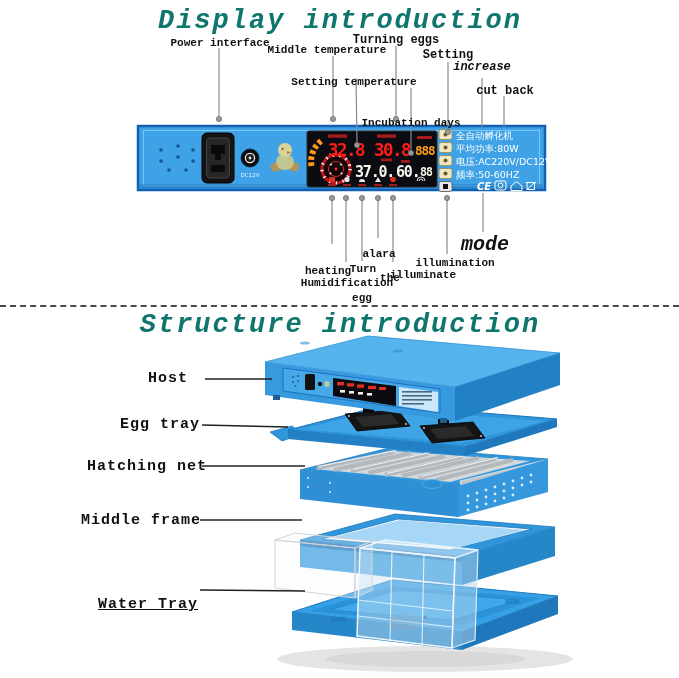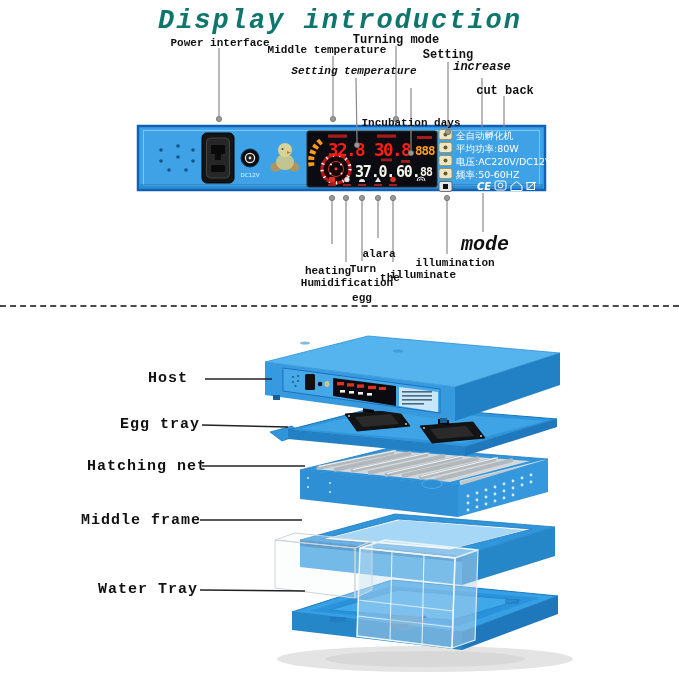--- a/index.html
+++ b/index.html
@@ -353,39 +353,40 @@
       <line x1="205" y1="379" x2="272" y2="379"></line>
       <line x1="202" y1="425" x2="288" y2="427"></line>
       <line x1="202" y1="466" x2="305" y2="466"></line>
       <line x1="200" y1="520" x2="302" y2="520"></line>
       <line x1="200" y1="590" x2="305" y2="591"></line>
     </g>
   </svg>
 
   <div class="sec-title" style="left:340px;top:6px;">Display introduction</div>
   <div class="divider"></div>
+  <div class="sec-title" style="left:340px;top:310px;">Structure introduction</div>
 
   <div class="lbl" style="left:220px;top:37px;">Power interface</div>
   <div class="lbl" style="left:327px;top:44px;">Middle temperature</div>
-  <div class="lbl md" style="left:396px;top:33px;">Turning mode</div>
+  <div class="lbl md" style="left:396px;top:33px;">Turning eggs</div>
   <div class="lbl md" style="left:448px;top:48px;">Setting</div>
-  <div class="lbl" style="left:354px;top:65px;font-style:italic;">Setting temperature</div>
+  <div class="lbl" style="left:354px;top:76px;">Setting temperature</div>
   <div class="lbl" style="left:411px;top:77px;margin-top:40px;">Incubation days</div>
   <div class="lbl md" style="left:482px;top:60px;font-style:italic;">increase</div>
   <div class="lbl md" style="left:505px;top:84px;text-align:center;">cut back</div>
 
   <div class="lbl" style="left:347px;top:262px;margin-top:15px;">Humidification</div>
   <div class="lbl" style="left:328px;top:265px;">heating</div>
   <div class="lbl" style="left:363px;top:263px;">Turn</div>
   <div class="lbl" style="left:362px;top:272px;margin-left:28px;">the</div>
   <div class="lbl" style="left:362px;top:292px;">egg</div>
   <div class="lbl" style="left:379px;top:248px;">alara</div>
   <div class="lbl" style="left:403px;top:269px;margin-left:20px;">illuminate</div>
   <div class="lbl" style="left:455px;top:257px;">illumination</div>
   <div class="lbl big" style="left:485px;top:233px;">mode</div>
 
   <div class="lbl struct" style="left:168px;top:370px;">Host</div>
   <div class="lbl struct" style="left:160px;top:416px;">Egg tray</div>
   <div class="lbl struct" style="left:141px;top:512px;">Middle frame</div>
   <div class="lbl struct" style="left:147px;top:458px;">Hatching net</div>
-  <div class="lbl struct" style="left:148px;top:581px;">Water Tray</div>
+  <div class="lbl struct" style="left:148px;top:596px;text-decoration:underline;">Water Tray</div>
 
 </div>
 
 </body></html>

